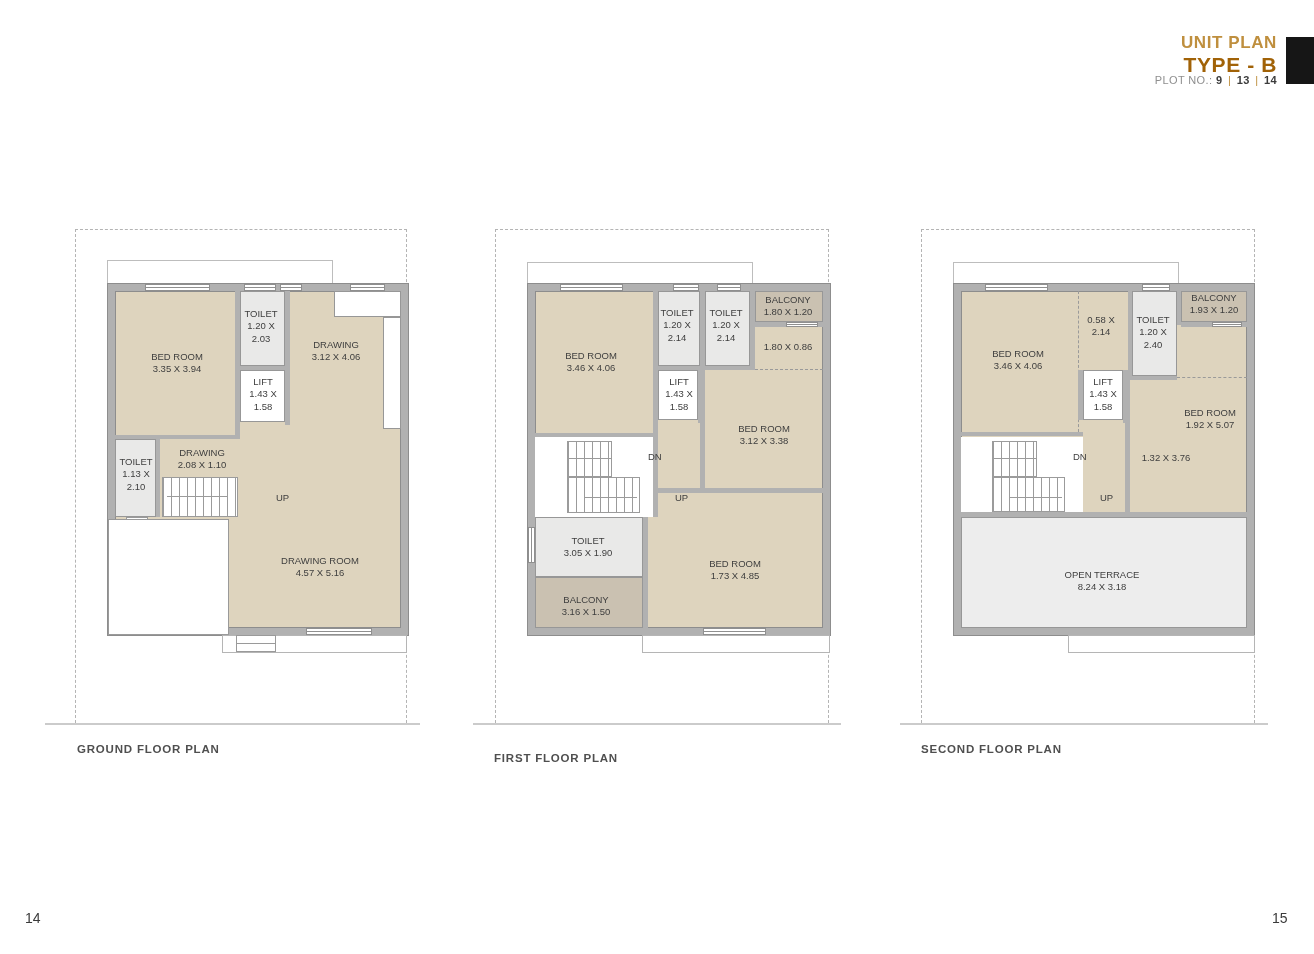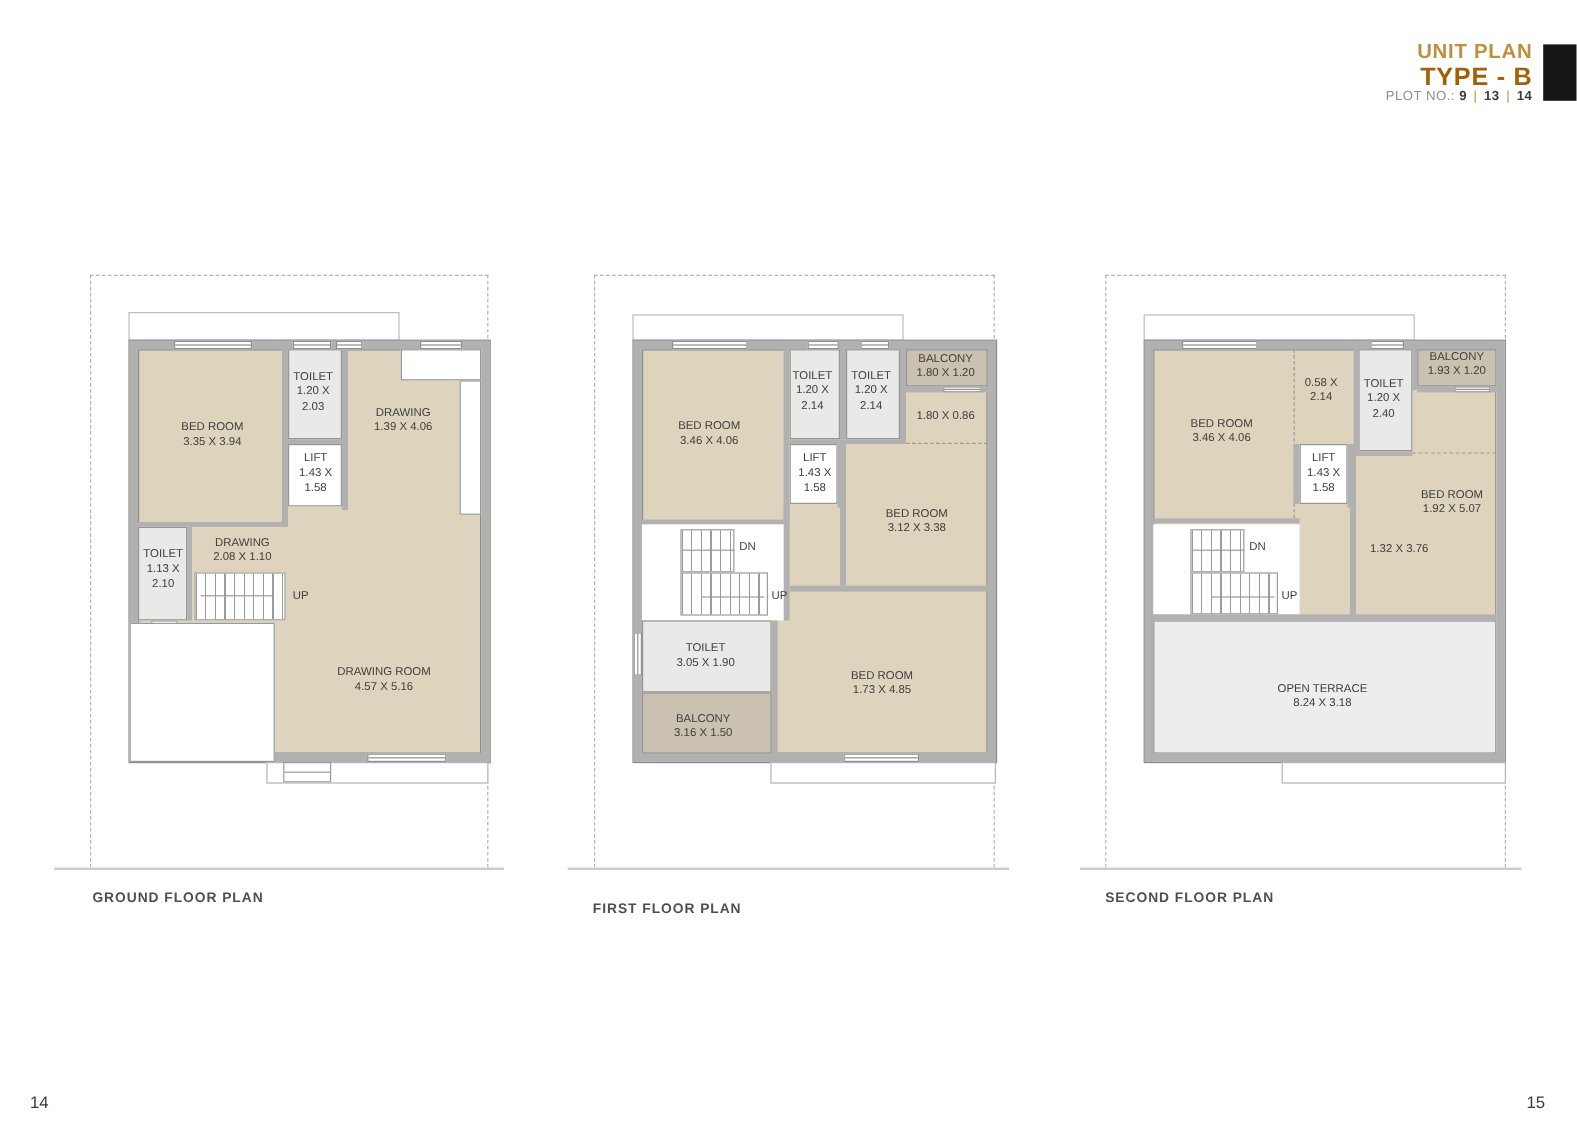--- a/index.html
+++ b/index.html
@@ -36,21 +36,21 @@
           border:1px solid #9b9b9b;}
   .rail{background:#9b9b9b;height:1px;}
   .dashline{border-top:1px dashed #9a9a9a;height:0;}
   .dashv{border-left:1px dashed #9a9a9a;width:0;}
   .thinbox{background:#fff;border:1px solid #b5b5b5;}
   .step{background:#fff;border:1px solid #9a9a9a;background-image:linear-gradient(#9a9a9a,#9a9a9a);
         background-repeat:no-repeat;background-size:100% 1px;background-position:center;}
   
   .lbl{position:absolute;transform:translate(-50%,-50%);text-align:center;font-size:9.5px;
        line-height:1.3;color:#3e3e3e;white-space:nowrap;}
-  .lbl-left{position:absolute;transform:translateY(-50%);font-size:9.5px;color:#3e3e3e;}
+  .lbl-left{position:absolute;transform:translateY(-50%);font-size:9.5px;color:#3e3e3e;margin-left:32px;}
   .baseline{height:2px;background:#cbcbcb;}
   .caption{position:absolute;font-size:11.5px;font-weight:bold;letter-spacing:.8px;color:#4f4f4f;}
   .pagenum{position:absolute;font-size:14px;color:#3a3a3a;}
 </style>
 </head>
 <body>
 
 <div class="page">
 
   <div class="hdr-title">UNIT PLAN</div>
@@ -106,21 +106,21 @@
       <div>1.20 X</div>
       <div>2.03</div>
   </div>
   <div class="lbl" style="left:263px;top:395px">
     <div>LIFT</div>
       <div>1.43 X</div>
       <div>1.58</div>
   </div>
   <div class="lbl" style="left:336px;top:351px">
     <div>DRAWING</div>
-      <div>1.39 X 4.06</div>
+      <div>3.12 X 4.06</div>
   </div>
   <div class="lbl" style="left:136px;top:475px">
     <div>TOILET</div>
       <div>1.13 X</div>
       <div>2.10</div>
   </div>
   <div class="lbl" style="left:202px;top:459px">
     <div>DRAWING</div>
       <div>2.08 X 1.10</div>
   </div>

